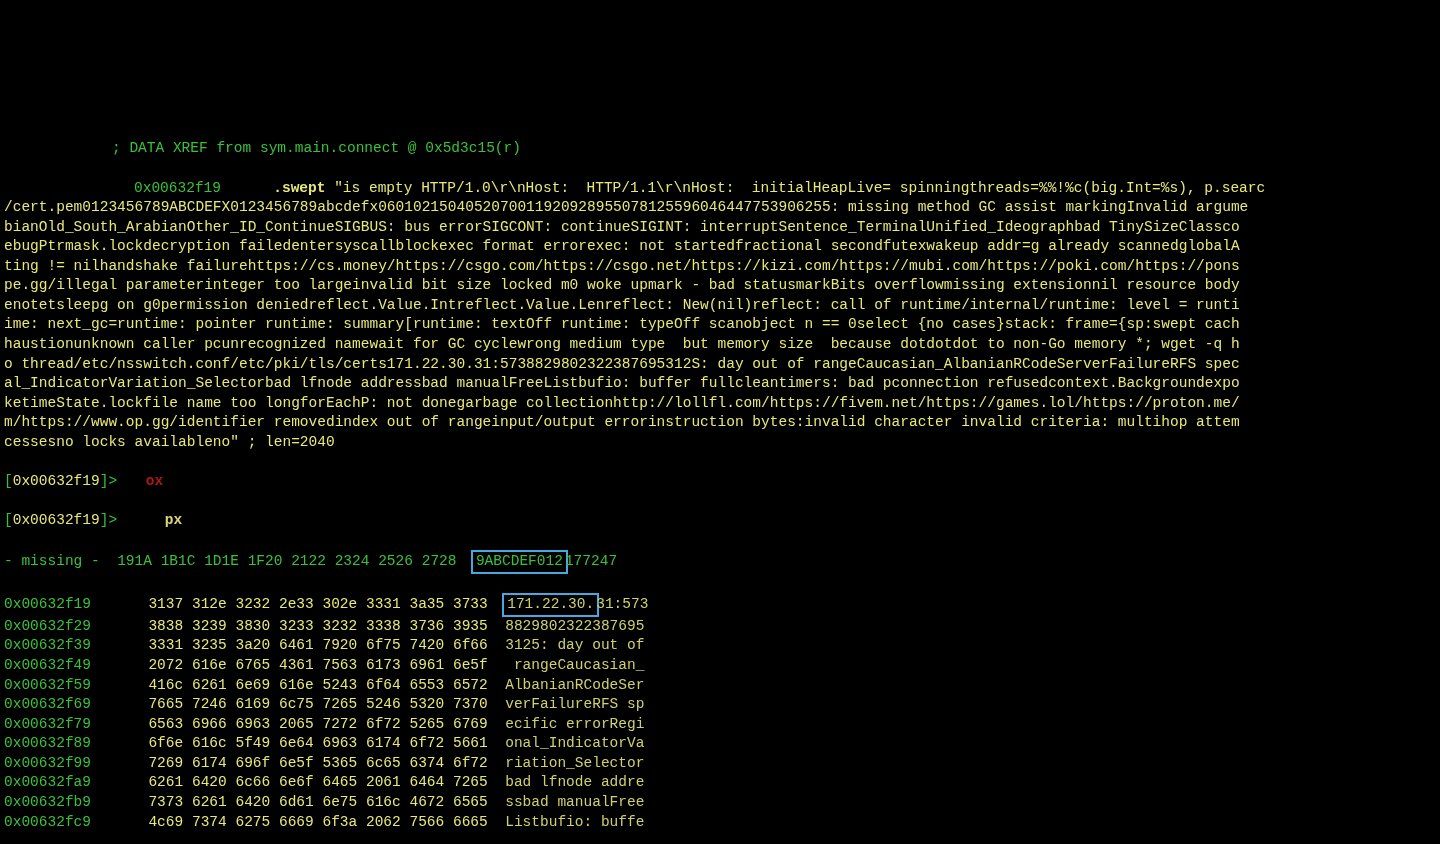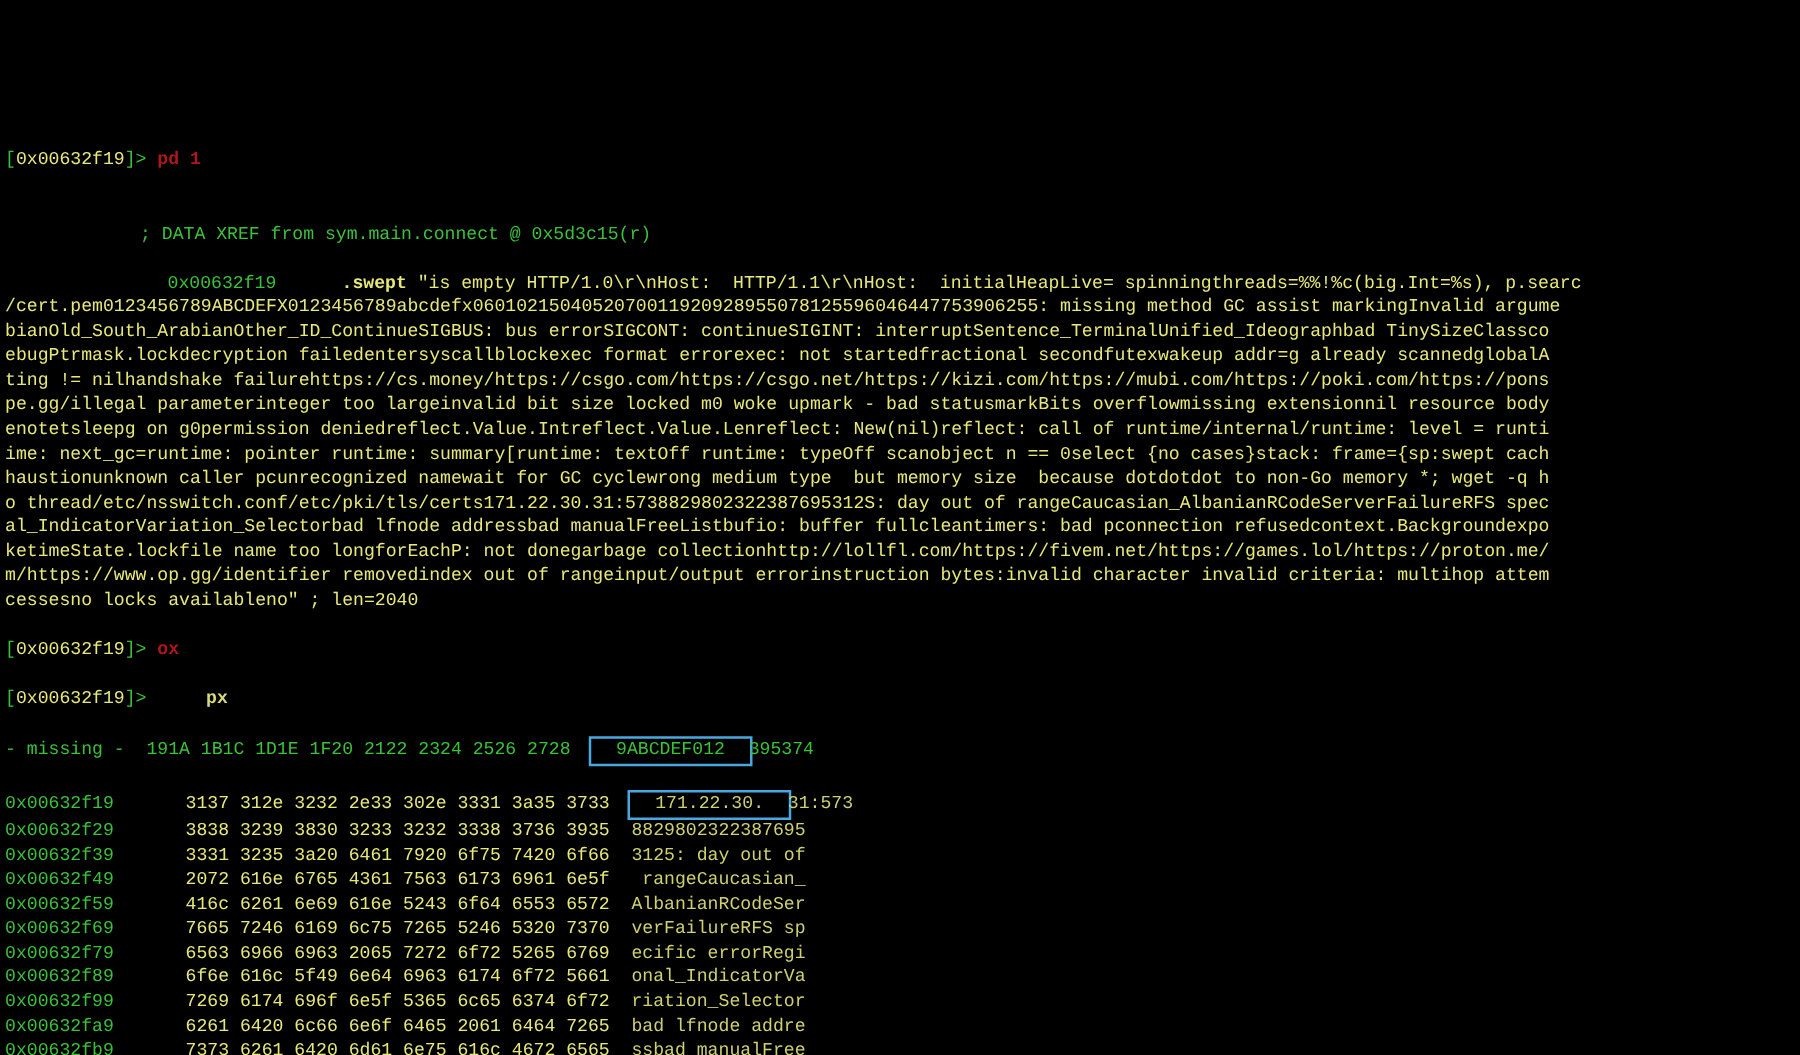--- a/index.html
+++ b/index.html
@@ -19,61 +19,60 @@
     padding: 2px 4px;
   }
   .bracket { color: #3ac13a; } 
   .addr-prompt { color: #e8e87a; } 
   .prompt-gt { color: #3ac13a; }
   .cmd { color: #b01818; font-weight: bold;} 
   .xref { color: #3ac13a; } 
   .xref-addr { color: #3ac13a; }
   .dot-string { color: #e8e87a; font-weight: bold; }
   .quoted { color: #e8e87a; }
-  .ox-cmd { color: #b01818; font-weight: bold;}
+  .ox-cmd { color: #b01818; font-weight: bold; margin-left: 20px;}
   .px-cmd { color: #d9d97a; font-weight: bold; padding-left: 39px;}
 
   .hex-header { color: #3ac13a; }
   .hex-addr { color: #3ac13a; }
   .hex-bytes { color: #e8e87a; margin-left: 40px; }
   .hex-ascii { color: #d0d070; }
 
   .ip-box {
     border: 2px solid #4aa8e0;
-    padding: 0px 20px;
+    padding: 0px 3px;
     margin: 0 -3px;
     display: inline-block;
   }
   .row { display: block; }
   .indent-addr { padding-left: 130px; }
   .indent-xref { padding-left: 108px; margin-top: 20px; }
 </style>
 </head>
 <body>
 
 
 
 <div class="term">
-<span class="row"><span class="bracket">[</span><span class="addr-prompt">0x00632f19</span><span class="bracket">]</span><span class="prompt-gt">&gt; </span><span class="cmd">pd 1</span></span>
 <span class="row indent-xref"><span class="xref">; DATA XREF from sym.main.connect @ 0x5d3c15(r)</span></span>
 <span class="row"><span class="indent-addr"></span><span class="xref-addr">0x00632f19</span>      <span class="dot-string">.swept</span> <span class="quoted">"is empty HTTP/1.0\r\nHost:  HTTP/1.1\r\nHost:  initialHeapLive= spinningthreads=%%!%c(big.Int=%s), p.searc
 /cert.pem0123456789ABCDEFX0123456789abcdefx0601021504052070011920928955078125596046447753906255: missing method GC assist markingInvalid argume
 bianOld_South_ArabianOther_ID_ContinueSIGBUS: bus errorSIGCONT: continueSIGINT: interruptSentence_TerminalUnified_Ideographbad TinySizeClassco
 ebugPtrmask.lockdecryption failedentersyscallblockexec format errorexec: not startedfractional secondfutexwakeup addr=g already scannedglobalA
 ting != nilhandshake failurehttps://cs.money/https://csgo.com/https://csgo.net/https://kizi.com/https://mubi.com/https://poki.com/https://pons
 pe.gg/illegal parameterinteger too largeinvalid bit size locked m0 woke upmark - bad statusmarkBits overflowmissing extensionnil resource body
 enotetsleepg on g0permission deniedreflect.Value.Intreflect.Value.Lenreflect: New(nil)reflect: call of runtime/internal/runtime: level = runti
 ime: next_gc=runtime: pointer runtime: summary[runtime: textOff runtime: typeOff scanobject n == 0select {no cases}stack: frame={sp:swept cach
 haustionunknown caller pcunrecognized namewait for GC cyclewrong medium type  but memory size  because dotdotdot to non-Go memory *; wget -q h
 o thread/etc/nsswitch.conf/etc/pki/tls/certs171.22.30.31:5738829802322387695312S: day out of rangeCaucasian_AlbanianRCodeServerFailureRFS spec
 al_IndicatorVariation_Selectorbad lfnode addressbad manualFreeListbufio: buffer fullcleantimers: bad pconnection refusedcontext.Backgroundexpo
 ketimeState.lockfile name too longforEachP: not donegarbage collectionhttp://lollfl.com/https://fivem.net/https://games.lol/https://proton.me/
 m/https://www.op.gg/identifier removedindex out of rangeinput/output errorinstruction bytes:invalid character invalid criteria: multihop attem
 cessesno locks availableno" ; len=2040</span></span>
 <span class="row"><span class="bracket">[</span><span class="addr-prompt">0x00632f19</span><span class="bracket">]</span><span class="prompt-gt">&gt; </span><span class="ox-cmd">ox</span></span>
 <span class="row"><span class="bracket">[</span><span class="addr-prompt">0x00632f19</span><span class="bracket">]</span><span class="prompt-gt">&gt; </span><span class="px-cmd">px</span></span>
-<span class="row hex-header"><span>- missing -  </span><span>191A 1B1C 1D1E 1F20 2122 2324 2526 2728</span>  <span class="ip-box"><span>9ABCDEF012</span></span><span>395374</span></span>
+<span class="row hex-header"><span>- missing -  </span><span>191A 1B1C 1D1E 1F20 2122 2324 2526 2728</span>  <span class="ip-box"><span>9ABCDEF012</span></span><span>177247</span></span>
 <div id="hex-rows"><span class="row"><span class="hex-addr">0x00632f19</span>  <span class="hex-bytes">3137 312e 3232 2e33 302e 3331 3a35 3733</span>  <span class="ip-box hex-ascii">171.22.30.</span><span class="hex-ascii">31:573</span></span><span class="row"><span class="hex-addr">0x00632f29</span>  <span class="hex-bytes">3838 3239 3830 3233 3232 3338 3736 3935</span>  <span class="hex-ascii">8829802322387695</span></span><span class="row"><span class="hex-addr">0x00632f39</span>  <span class="hex-bytes">3331 3235 3a20 6461 7920 6f75 7420 6f66</span>  <span class="hex-ascii">3125: day out of</span></span><span class="row"><span class="hex-addr">0x00632f49</span>  <span class="hex-bytes">2072 616e 6765 4361 7563 6173 6961 6e5f</span>  <span class="hex-ascii"> rangeCaucasian_</span></span><span class="row"><span class="hex-addr">0x00632f59</span>  <span class="hex-bytes">416c 6261 6e69 616e 5243 6f64 6553 6572</span>  <span class="hex-ascii">AlbanianRCodeSer</span></span><span class="row"><span class="hex-addr">0x00632f69</span>  <span class="hex-bytes">7665 7246 6169 6c75 7265 5246 5320 7370</span>  <span class="hex-ascii">verFailureRFS sp</span></span><span class="row"><span class="hex-addr">0x00632f79</span>  <span class="hex-bytes">6563 6966 6963 2065 7272 6f72 5265 6769</span>  <span class="hex-ascii">ecific errorRegi</span></span><span class="row"><span class="hex-addr">0x00632f89</span>  <span class="hex-bytes">6f6e 616c 5f49 6e64 6963 6174 6f72 5661</span>  <span class="hex-ascii">onal_IndicatorVa</span></span><span class="row"><span class="hex-addr">0x00632f99</span>  <span class="hex-bytes">7269 6174 696f 6e5f 5365 6c65 6374 6f72</span>  <span class="hex-ascii">riation_Selector</span></span><span class="row"><span class="hex-addr">0x00632fa9</span>  <span class="hex-bytes">6261 6420 6c66 6e6f 6465 2061 6464 7265</span>  <span class="hex-ascii">bad lfnode addre</span></span><span class="row"><span class="hex-addr">0x00632fb9</span>  <span class="hex-bytes">7373 6261 6420 6d61 6e75 616c 4672 6565</span>  <span class="hex-ascii">ssbad manualFree</span></span><span class="row"><span class="hex-addr">0x00632fc9</span>  <span class="hex-bytes">4c69 7374 6275 6669 6f3a 2062 7566 6665</span>  <span class="hex-ascii">Listbufio: buffe</span></span></div>
 
 </div>
 
 
 
 
 </body></html>

